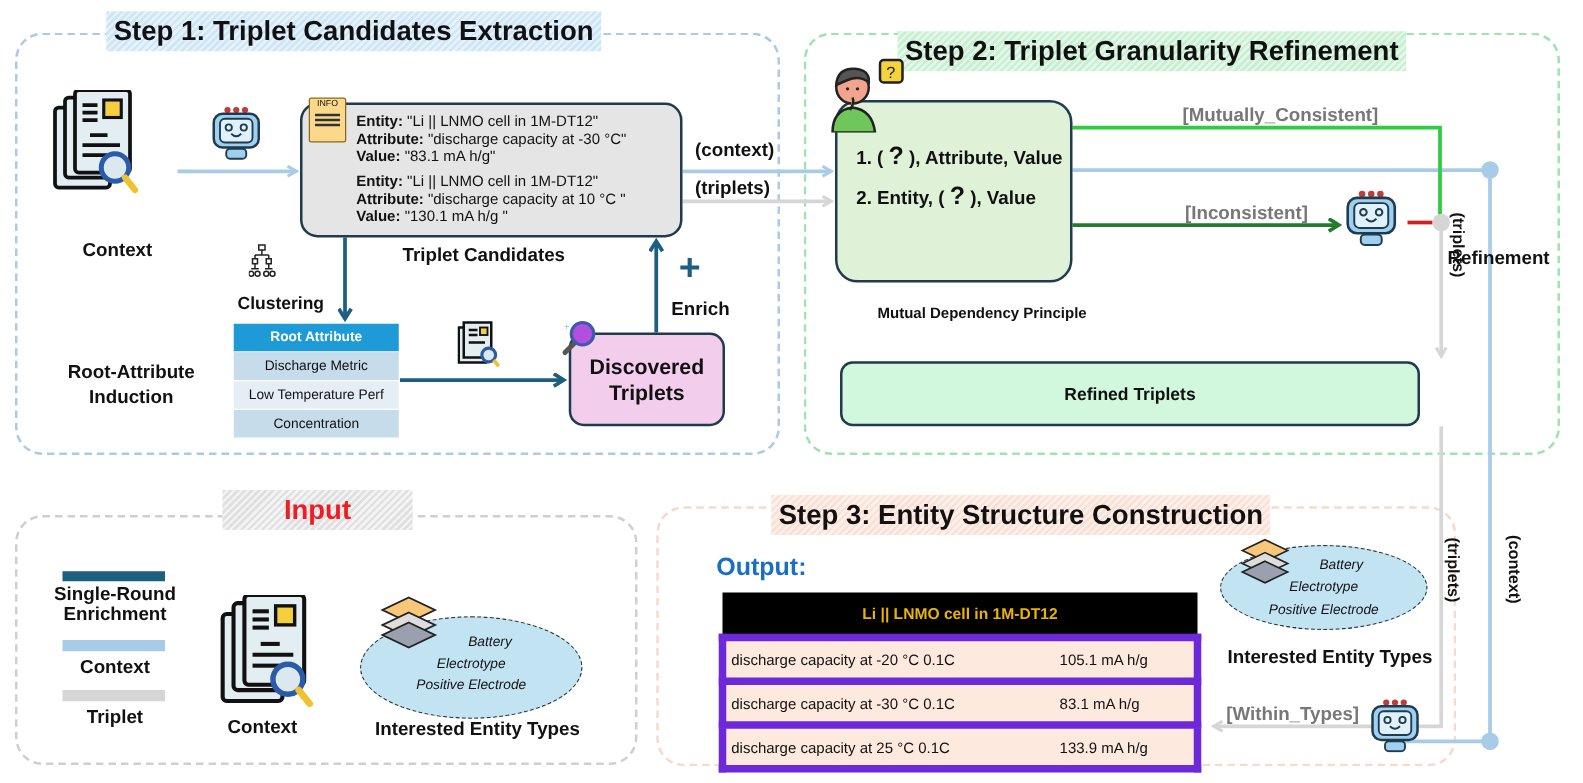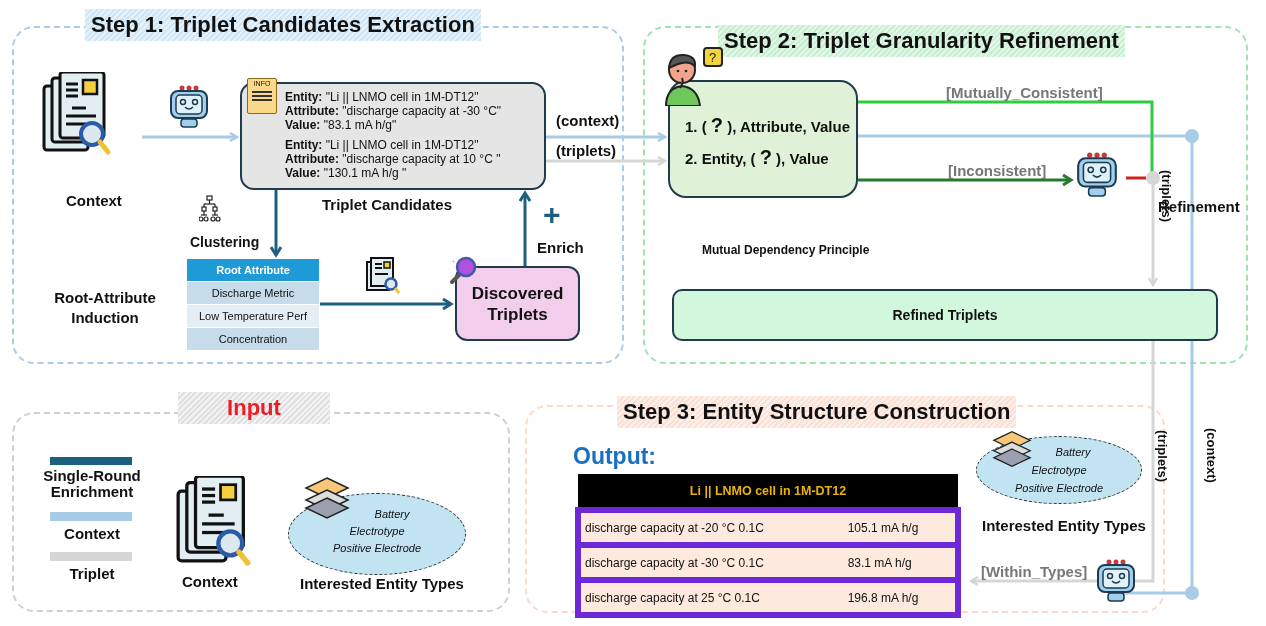--- a/index.html
+++ b/index.html
@@ -19,24 +19,24 @@
   .cand{left:240px;top:82px;width:306px;height:108px;background:#e5e5e5;border:2px solid #1f3b4d;border-radius:14px;box-sizing:border-box;font-size:12px;padding:6px 0 0 43px;line-height:14px;}
   .cand .row{white-space:nowrap;}
   .cand b{font-weight:bold;}
   .cand .gap{height:6px;}
   .disc{left:455px;top:266px;width:125px;height:75px;background:#f2cdec;border:2px solid #1f3b4d;border-radius:12px;box-sizing:border-box;display:flex;align-items:center;justify-content:center;text-align:center;font-weight:bold;font-size:17px;line-height:21px;}
   .rtab{left:187px;top:259px;width:132px;font-size:11px;}
   .rtab div{height:22px;line-height:22px;text-align:center;border-bottom:1px solid #fff;}
   .rtab .h{background:#1e9ad6;color:#fff;font-weight:bold;}
   .rtab .a{background:#c7dcea;}
   .rtab .b{background:#e6eef5;}
-  .mdp{left:668px;top:80px;width:190px;height:118px;background:#dff2d8;border:2px solid #1f3b4d;border-radius:18px;box-sizing:border-box;font-weight:bold;font-size:15px;padding:28px 0 0 15px;line-height:31px;}
+  .mdp{left:668px;top:80px;width:190px;height:146px;background:#dff2d8;border:2px solid #1f3b4d;border-radius:18px;box-sizing:border-box;font-weight:bold;font-size:15px;padding:28px 0 0 15px;line-height:31px;}
   .mdp .q{font-size:20px;}
-  .refined{left:672px;top:289px;width:546px;height:52px;background:#d1f7dd;border:2px solid #1f3b4d;border-radius:10px;box-sizing:border-box;display:flex;align-items:center;justify-content:center;font-weight:bold;font-size:14px;}
-  .out-title{left:573px;top:443px;font-size:23px;font-weight:bold;color:#1b6fc1;}
+  .refined{left:672px;top:289px;width:464px;height:52px;background:#d1f7dd;border:2px solid #1f3b4d;border-radius:10px;box-sizing:border-box;display:flex;align-items:center;justify-content:center;font-weight:bold;font-size:14px;}
+  .out-title{left:573px;top:443px;font-size:20px;font-weight:bold;color:#1b6fc1;}
   table.otab{position:absolute;left:575px;top:474px;width:386px;border-collapse:collapse;font-size:12px;}
   table.otab th{background:#000;color:#eab308;height:31px;font-weight:bold;font-size:12.5px;}
   table.otab td{background:#fde9dd;height:29px;border:6px solid #6d28d9;padding:0 4px;white-space:nowrap;}
   table.otab td.v{border-left:none;}
   table.otab td.k{border-right:none;}
   .ellipse{position:absolute;background:#c2e3f2;border:1.5px dashed #333;border-radius:50%;box-sizing:border-box;font-style:italic;font-size:11px;text-align:center;line-height:17px;}
   .vtext{position:absolute;font-weight:bold;font-size:13px;transform:rotate(90deg);transform-origin:left top;white-space:nowrap;}
   .gray{color:#777;}
 </style>
 </head>
@@ -278,21 +278,21 @@
   <tr>
         <td class="k">discharge capacity at -20 °C  0.1C</td>
         <td class="v">105.1 mA h/g</td>
       </tr>
   <tr>
         <td class="k">discharge capacity at -30 °C 0.1C</td>
         <td class="v">83.1 mA h/g</td>
       </tr>
   <tr>
         <td class="k">discharge capacity at 25 °C 0.1C</td>
-        <td class="v">196.8 mA h/g</td>
+        <td class="v">133.9 mA h/g</td>
       </tr>
 </tbody>
   </table>
 
 <div class="ellipse" style="left:976px;top:436px;width:166px;height:68px;padding-top:6px;line-height:18px;">
   <div style="padding-left:28px">Battery</div>
   <div>Electrotype</div>
   <div>Positive Electrode</div>
 </div>
 <svg class="abs" style="left:990px;top:430px" width="44" height="38" viewBox="0 0 50 44">

